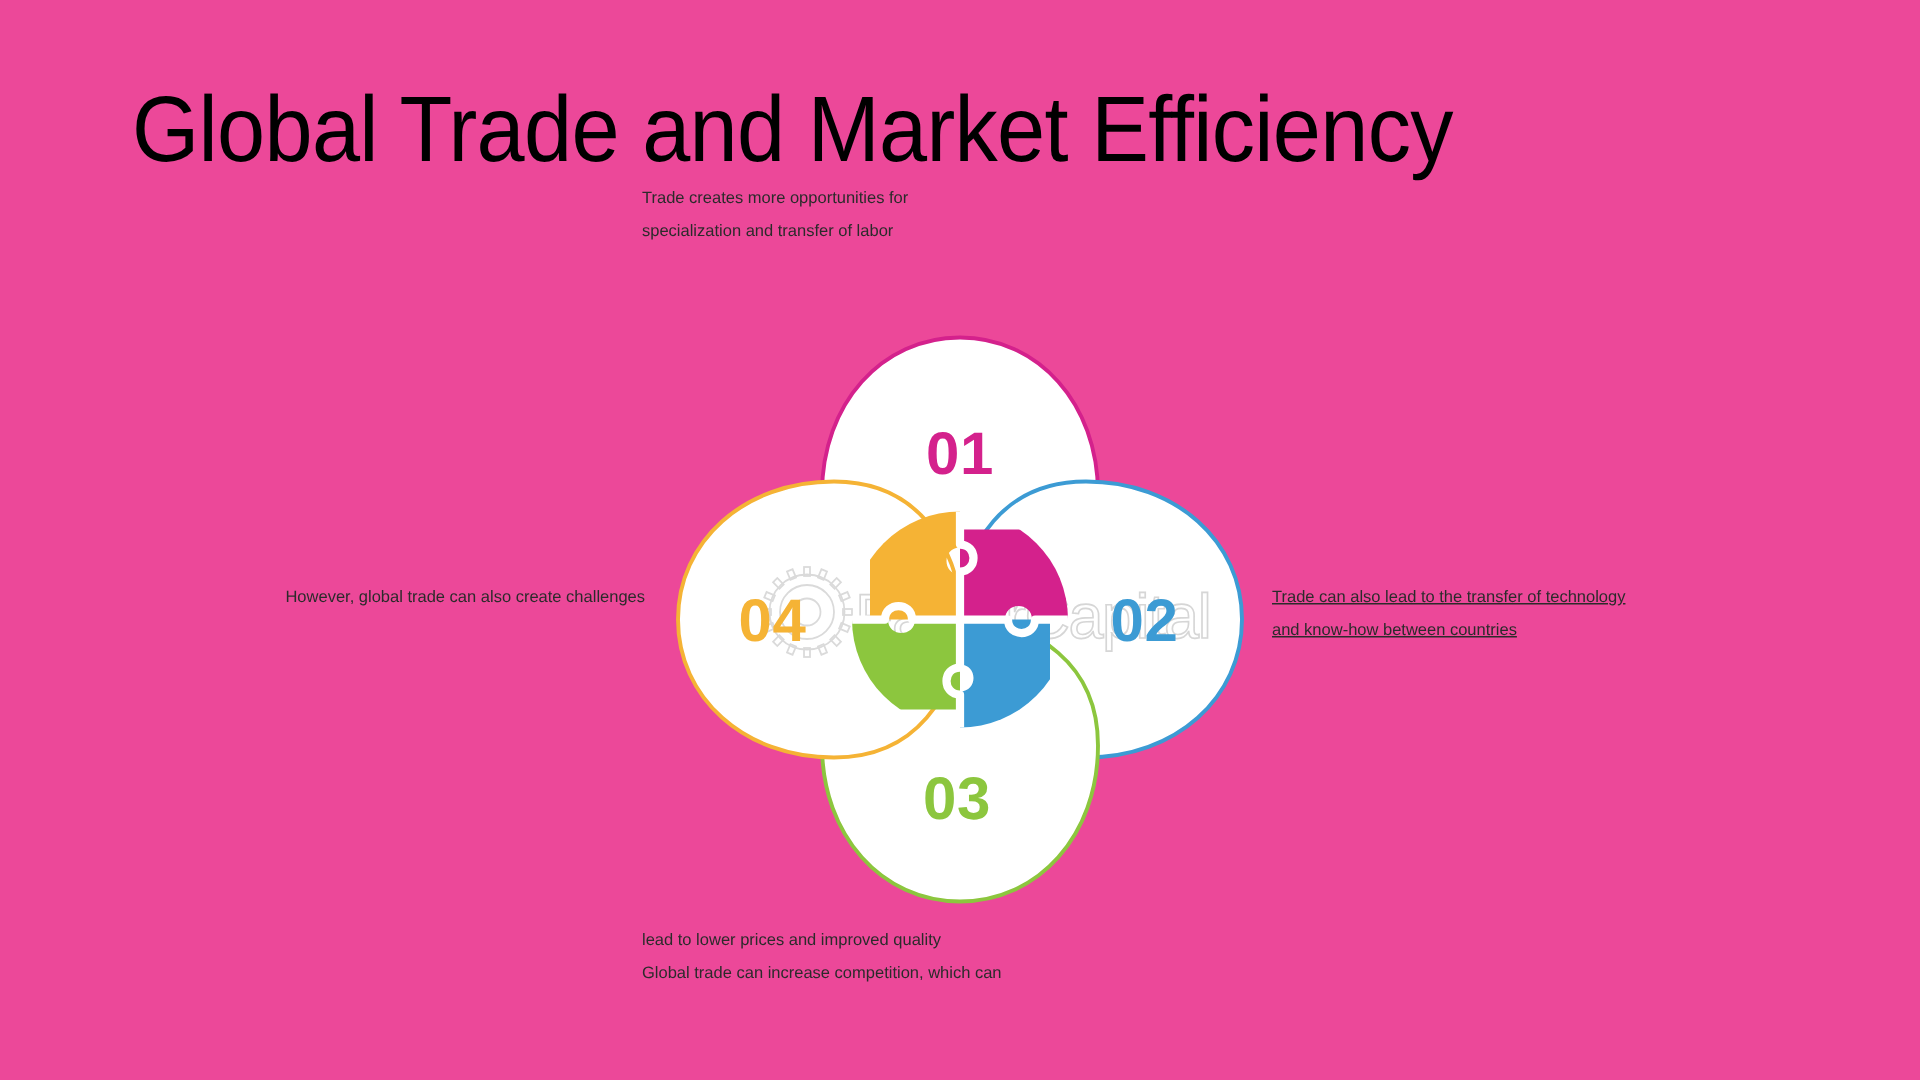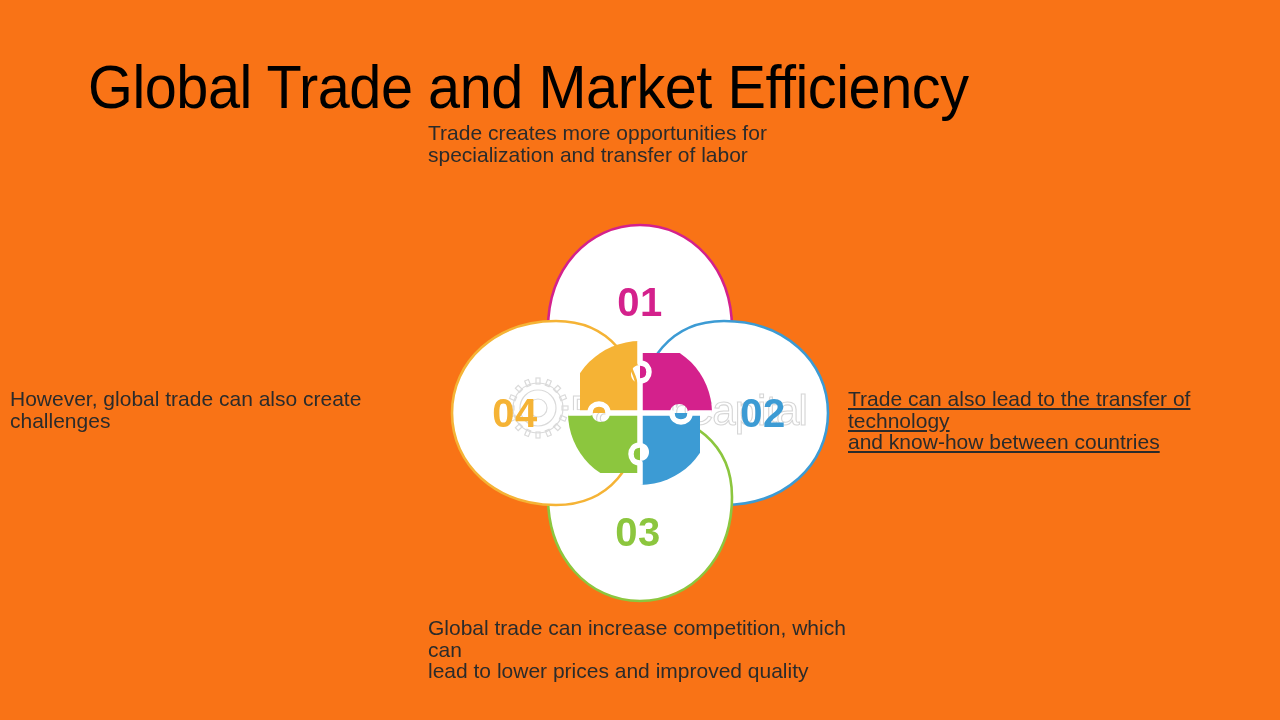--- a/index.html
+++ b/index.html
@@ -12,21 +12,21 @@
     height: 720px;
     overflow: hidden;
     font-family: "Liberation Sans", sans-serif;
     color: #231f20;
     position: relative;
   }
 
   #slide {
     position: absolute;
     inset: 0;
-    background: #f97316;
+    background: #ec4899;
   }
 
   
   #page-title {
     position: absolute;
     left: 88px;
     top: 8px;
     width: 1100px;
     font-family: "Liberation Sans Narrow", "Liberation Sans", sans-serif;
     font-size: 62px;
@@ -36,31 +36,31 @@
     color: #000000;
     white-space: nowrap;
     transform: scaleX(0.93);
     transform-origin: left center;
   }
 
   
   .callout {
     position: absolute;
     font-family: "Liberation Sans", sans-serif;
-    font-size: 21px;
+    font-size: 11px;
     line-height: 21.5px;
     color: #2b2b2b;
     font-weight: 400;
   }
   .callout span { display: block; }
 
   #callout-top    { left: 428px; top: 122px; width: 360px; }
   #callout-right  { left: 848px; top: 388px; width: 420px; text-decoration: underline; }
   #callout-bottom { left: 428px; top: 617px; width: 430px; }
-  #callout-left   { left: 10px;  top: 388px; width: 420px; text-align: left; }
+  #callout-left   { left: 10px;  top: 388px; width: 420px; text-align: right; }
 
   
   #diagram {
     position: absolute;
     left: 430px;
     top: 203px;
     width: 420px;
     height: 420px;
   }
   #diagram svg { display: block; }
@@ -93,22 +93,22 @@
     <span>Trade creates more opportunities for</span>
     <span>specialization and transfer of labor</span>
   </div>
 
   <div class="callout" id="callout-right">
     <span>Trade can also lead to the transfer of technology</span>
     <span>and know-how between countries</span>
   </div>
 
   <div class="callout" id="callout-bottom">
+    <span>lead to lower prices and improved quality</span>
     <span>Global trade can increase competition, which can</span>
-    <span>lead to lower prices and improved quality</span>
   </div>
 
   <div class="callout" id="callout-left">
     <span>However, global trade can also create challenges</span>
   </div>
 
   <div id="diagram">
     <svg width="420" height="420" viewBox="0 0 420 420" xmlns="http://www.w3.org/2000/svg">
 
       <defs>

